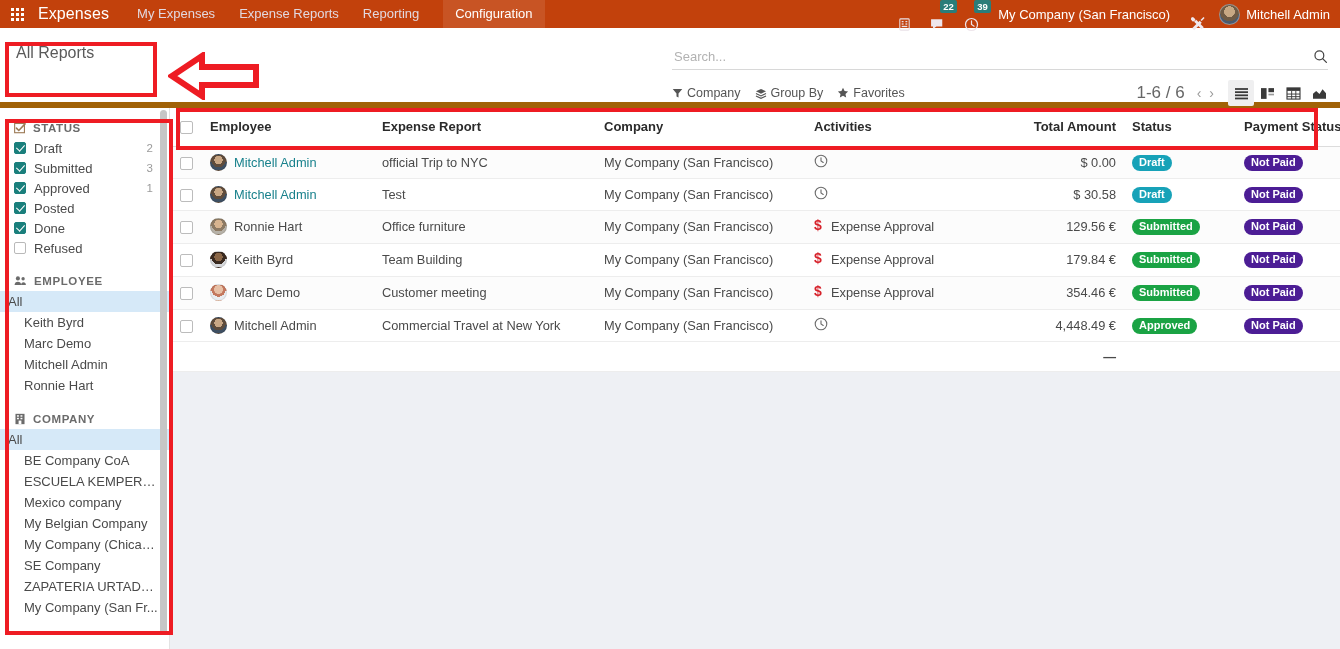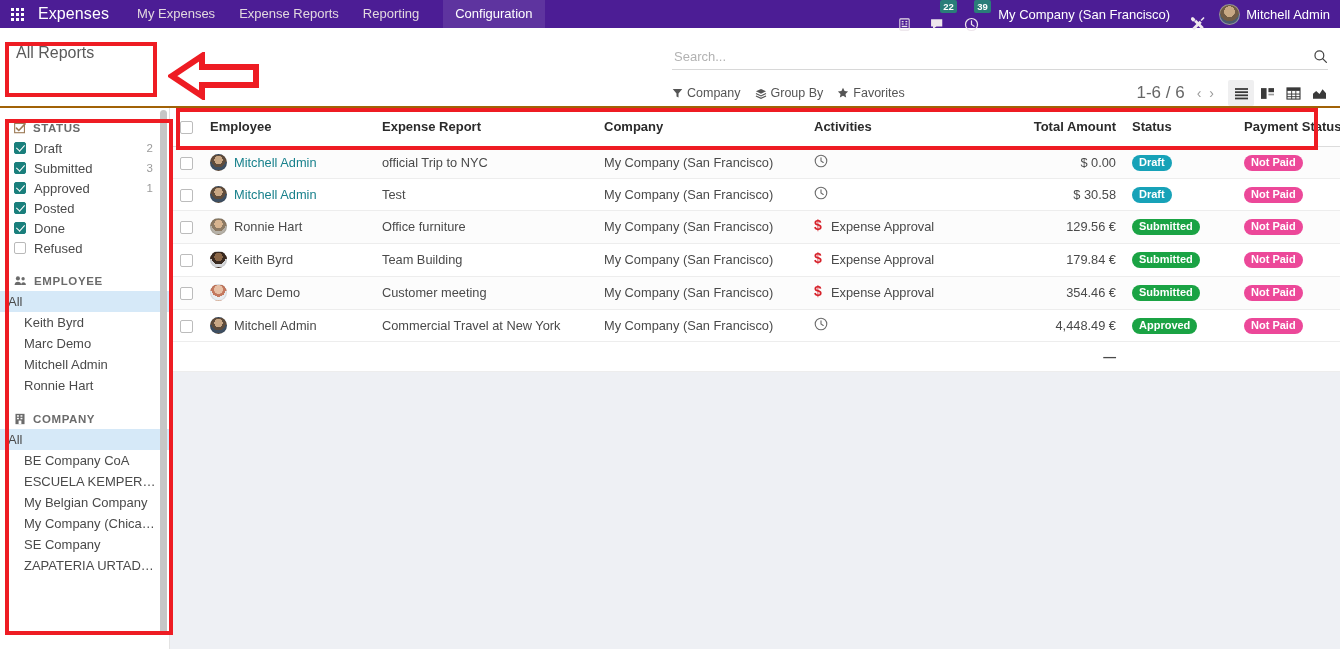--- a/index.html
+++ b/index.html
@@ -9,21 +9,21 @@
     font-size: 13px;
     color: #4c4c4c;
     background: #ffffff;
     overflow: hidden;
   }
   .app { position: relative; width: 1340px; height: 649px; }
 
   
   .navbar {
     position: absolute; top: 0; left: 0; right: 0; height: 28px;
-    background: #4c1d95;
+    background: #c2410c;
     display: flex; align-items: center;
     color: #e8e0e6;
     font-size: 13.5px;
   }
   .nav-apps {
     width: 34px; height: 36px;
     display: flex; align-items: center; justify-content: center;
     cursor: pointer;
   }
   .grid-icon { display: grid; grid-template-columns: repeat(3, 3px); grid-gap: 2px; }
@@ -60,21 +60,21 @@
   .nav-avatar {
     width: 21px; height: 21px; border-radius: 50%; margin-right: 6px;
     background: radial-gradient(circle at 50% 35%, #c7a884 0 34%, #6f5b45 35% 60%, #4a5a6e 61% 100%);
     border: 1px solid rgba(255,255,255,.35);
   }
   .nav-username { font-size: 13px; color: #ffffff; white-space: nowrap; }
 
   
   .control-panel {
     position: absolute; top: 36px; left: 0; right: 0; height: 72px;
-    background: #ffffff; border-bottom: 2px solid #a16207;
+    background: #ffffff; border-bottom: 6px solid #a16207;
   }
   .breadcrumb-title {
     position: absolute; left: 16px; top: 8px;
     font-size: 16px; color: #5a5a5a;
   }
   .cp-buttons { position: absolute; left: 16px; top: 32px; display: flex; align-items: center; }
   .btn-primary {
     background: #1a7f7c; color: #ffffff; border: none;
     font-size: 12px; font-weight: 700; letter-spacing: .3px;
     padding: 0 12px; height: 26px; line-height: 26px;
@@ -206,21 +206,21 @@
   .link-blue { color: #18818c; margin-top: 25px; }
   .act-cell { display: flex; align-items: center; gap: 7px; }
   .badge {
     display: inline-block; padding: 2px 7px 3px; border-radius: 9px;
     font-size: 11px; font-weight: 700; color: #ffffff; line-height: 11px;
     white-space: nowrap;
   }
   .bg-draft { background: #17a2b8; }
   .bg-submitted { background: #1aa344; }
   .bg-approved { background: #1aa344; }
-  .bg-notpaid { background: #ec4899; }
+  .bg-notpaid { background: #4c1d95; }
   .aggregate-row td { background: #ffffff !important; border-bottom: 1px solid #e6e6e6; height: 34px; }
   .agg-dash { font-weight: 700; color: #3a3a3a; font-size: 13px; }
 
   
   .annot { position: absolute; border: 4px solid #ee1c23; pointer-events: none; z-index: 50; }
   #annot-header-box { left: 5px; top: 42px; width: 152px; height: 55px; }
   #annot-sidebar-box { left: 5px; top: 119px; width: 168px; height: 516px; }
   #annot-table-header-box { left: 176px; top: 108px; width: 1142px; height: 42px; }
   .annot-arrow { position: absolute; z-index: 51; pointer-events: none; }
 </style>
@@ -431,24 +431,26 @@
             <rect x="7.0" y="2.4" width="2.1" height="1.6" fill="#fff"></rect>
             <rect x="3.2" y="5.2" width="2.1" height="1.6" fill="#fff"></rect>
             <rect x="7.0" y="5.2" width="2.1" height="1.6" fill="#fff"></rect>
             <rect x="5.0" y="8.2" width="3.0" height="3.9" fill="#fff"></rect>
           </svg>
         <span>COMPANY</span>
       </div>
       <div class="sb-item selected">All</div>
       <div class="sb-item">BE Company CoA</div>
       <div class="sb-item">ESCUELA KEMPER UR...</div>
+      <div class="sb-item">Mexico company</div>
       <div class="sb-item">My Belgian Company</div>
       <div class="sb-item">My Company (Chicago)</div>
       <div class="sb-item">SE Company</div>
       <div class="sb-item">ZAPATERIA URTADO ...</div>
+      <div class="sb-item">My Company (San Fr...</div>
     </div>
     <div class="sb-scrollbar"></div>
   </div>
 
   <div class="listview">
     <table class="olist">
       <thead>
         <tr>
           <th class="col-cb">
             <span class="rowcb"></span>

